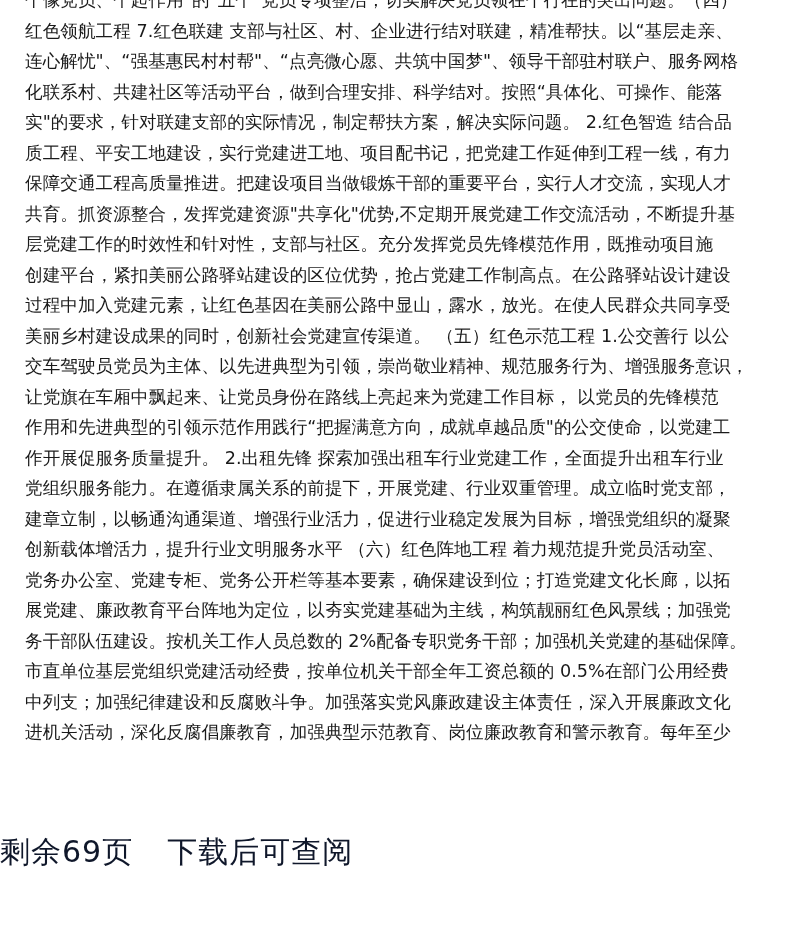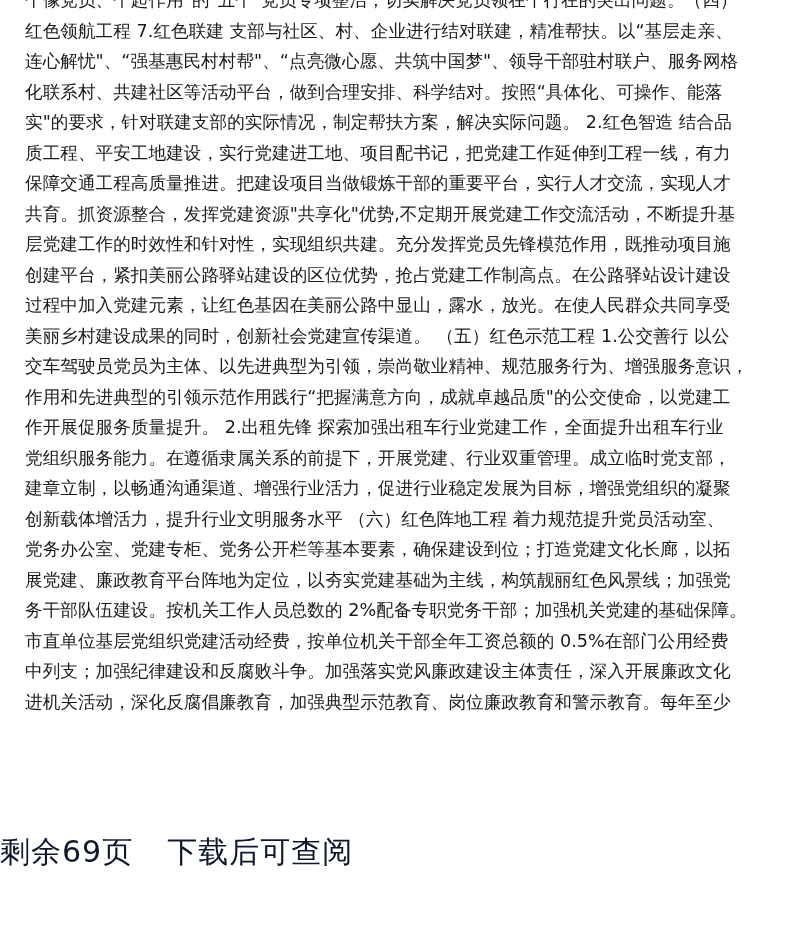--- a/index.html
+++ b/index.html
@@ -73,25 +73,26 @@
 
   <div class="text-body">
     <div class="line">个像党员、个起作用"的"五个"党员专项整治，切实解决党员领在个行在的突出问题。（四）</div>
     <div class="line">红色领航工程  7.红色联建  支部与社区、村、企业进行结对联建，精准帮扶。以“基层走亲、</div>
     <div class="line">连心解忧"、“强基惠民村村帮"、“点亮微心愿、共筑中国梦"、领导干部驻村联户、服务网格</div>
     <div class="line">化联系村、共建社区等活动平台，做到合理安排、科学结对。按照“具体化、可操作、能落</div>
     <div class="line">实"的要求，针对联建支部的实际情况，制定帮扶方案，解决实际问题。 2.红色智造  结合品</div>
     <div class="line">质工程、平安工地建设，实行党建进工地、项目配书记，把党建工作延伸到工程一线，有力</div>
     <div class="line">保障交通工程高质量推进。把建设项目当做锻炼干部的重要平台，实行人才交流，实现人才</div>
     <div class="line">共育。抓资源整合，发挥党建资源"共享化"优势,不定期开展党建工作交流活动，不断提升基</div>
-    <div class="line">层党建工作的时效性和针对性，实现组织共建。充分发挥党员先锋模范作用，既推动项目施</div>
+    <div class="line">层党建工作的时效性和针对性，支部与社区。充分发挥党员先锋模范作用，既推动项目施</div>
     <div class="line">创建平台，紧扣美丽公路驿站建设的区位优势，抢占党建工作制高点。在公路驿站设计建设</div>
     <div class="line">过程中加入党建元素，让红色基因在美丽公路中显山，露水，放光。在使人民群众共同享受</div>
     <div class="line">美丽乡村建设成果的同时，创新社会党建宣传渠道。 （五）红色示范工程  1.公交善行  以公</div>
     <div class="line">交车驾驶员党员为主体、以先进典型为引领，崇尚敬业精神、规范服务行为、增强服务意识，</div>
+    <div class="line">让党旗在车厢中飘起来、让党员身份在路线上亮起来为党建工作目标，   以党员的先锋模范</div>
     <div class="line">作用和先进典型的引领示范作用践行“把握满意方向，成就卓越品质"的公交使命，以党建工</div>
     <div class="line">作开展促服务质量提升。 2.出租先锋  探索加强出租车行业党建工作，全面提升出租车行业</div>
     <div class="line">党组织服务能力。在遵循隶属关系的前提下，开展党建、行业双重管理。成立临时党支部，</div>
     <div class="line">建章立制，以畅通沟通渠道、增强行业活力，促进行业稳定发展为目标，增强党组织的凝聚</div>
     <div class="line">创新载体增活力，提升行业文明服务水平  （六）红色阵地工程  着力规范提升党员活动室、</div>
     <div class="line">党务办公室、党建专柜、党务公开栏等基本要素，确保建设到位；打造党建文化长廊，以拓</div>
     <div class="line">展党建、廉政教育平台阵地为定位，以夯实党建基础为主线，构筑靓丽红色风景线；加强党</div>
     <div class="line">务干部队伍建设。按机关工作人员总数的 2%配备专职党务干部；加强机关党建的基础保障。</div>
     <div class="line">市直单位基层党组织党建活动经费，按单位机关干部全年工资总额的  0.5%在部门公用经费</div>
     <div class="line">中列支；加强纪律建设和反腐败斗争。加强落实党风廉政建设主体责任，深入开展廉政文化</div>

